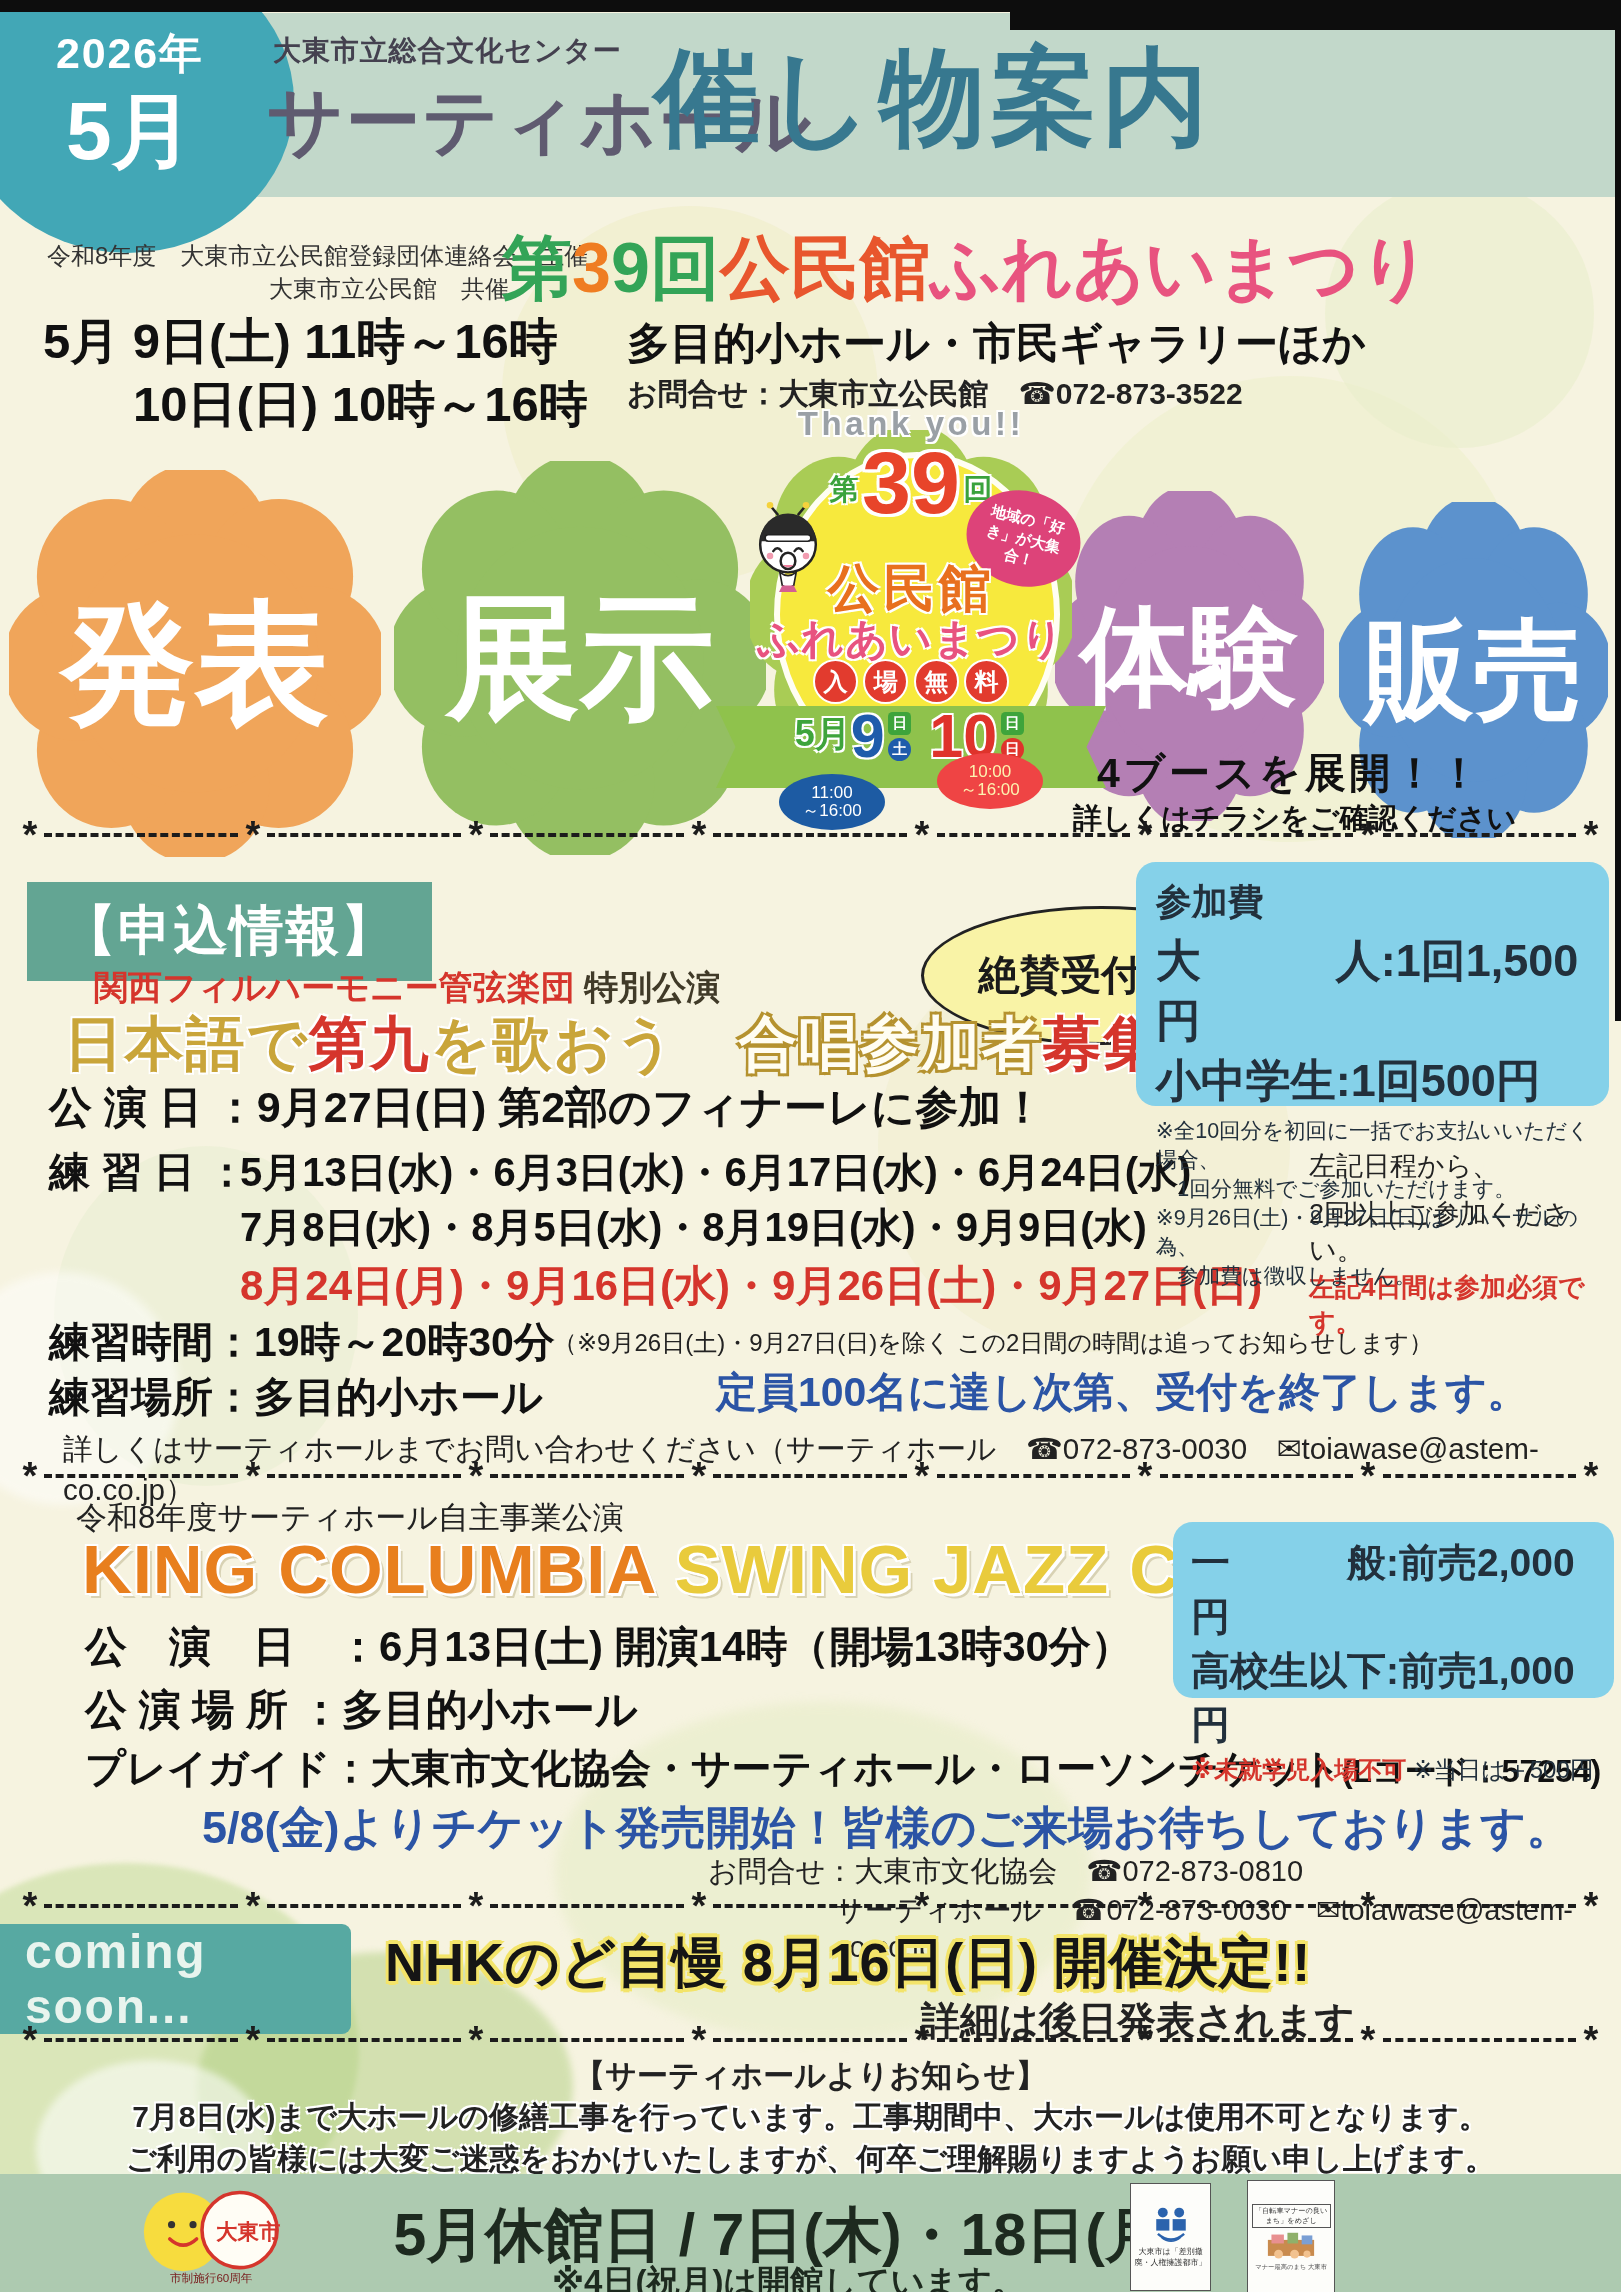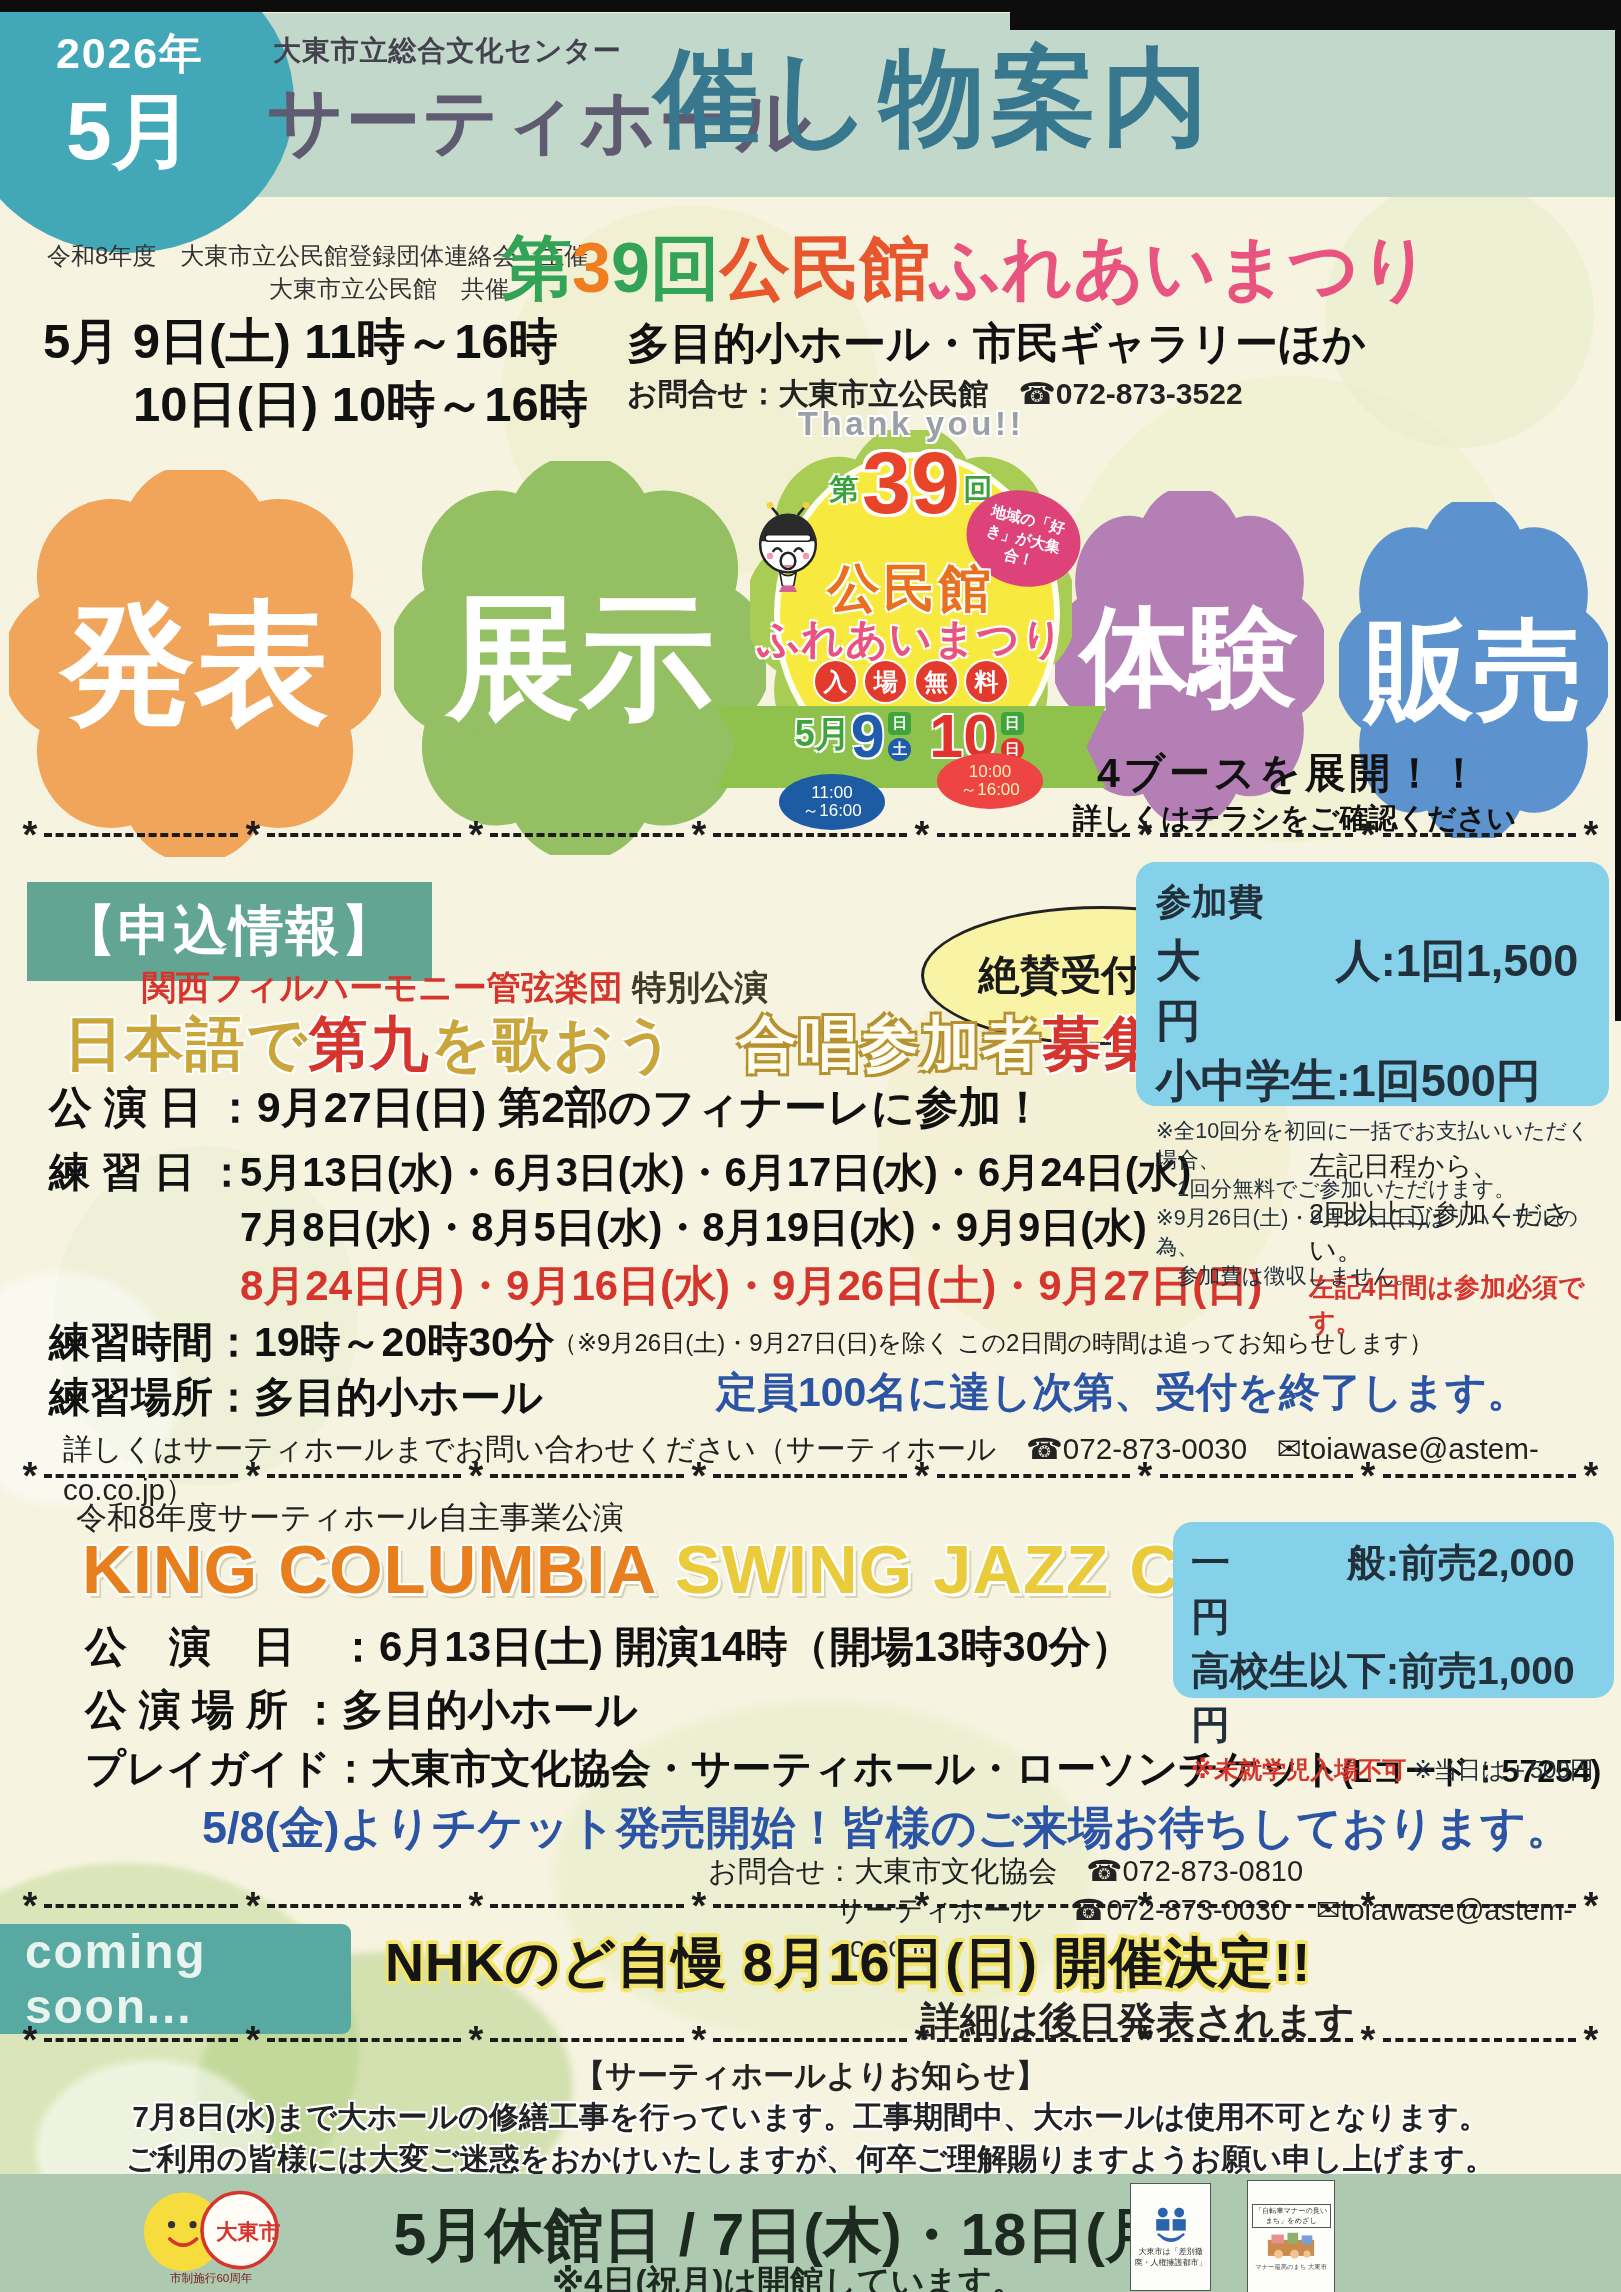--- a/index.html
+++ b/index.html
@@ -256,21 +256,21 @@
     <span style="font-size:54px;letter-spacing:1.8px;">【申込情報】</span>
   </div>
 
   <div class="abs b ctr" style="left:921px;top:906px;width:355px;height:133px;background:#f9f3a6;border:3.6px solid #222;border-radius:50%;
               display:flex;align-items:center;justify-content:center;">
     <span style="font-size:41px;">絶賛受付中！</span>
   </div>
   <div class="abs" style="left:1137px;top:1030px;width:0;height:0;border-left:16px solid transparent;border-right:23px solid transparent;border-top:38px solid #222;"></div>
 
   <div class="abs b" style="left:94px;top:965px;font-size:34px;">
-    <span style="color:#d5352c;margin-left:48px;">関西フィルハーモニー管弦楽団</span>
+    <span style="color:#d5352c;">関西フィルハーモニー管弦楽団</span>
     <span style="color:#403a28;">特別公演</span>
   </div>
 
   <div class="abs b" style="left:64px;top:1005px;font-size:59px;letter-spacing:1.8px;">
     <span class="ow2" style="color:#c9a53a;">日本語で</span><span class="ow2" style="color:#d5352c;">第九</span><span class="ow2" style="color:#c9a53a;">を歌おう</span><span style="color:#fffdf2;text-shadow:-2.7px -2.7px 0 #b5922f,2.7px -2.7px 0 #b5922f,-2.7px 2.7px 0 #b5922f,2.7px 2.7px 0 #b5922f;">　合唱参加者</span><span class="ow2" style="color:#d5352c;">募集</span>
   </div>
 
   <div class="abs b" style="left:49px;top:1079px;font-size:43px;color:#111;">公 演 日 ：9月27日(日) 第2部のフィナーレに参加！</div>
 
   <div class="abs b" style="left:49px;top:1145px;font-size:41px;color:#111;">練 習 日 ：</div>

